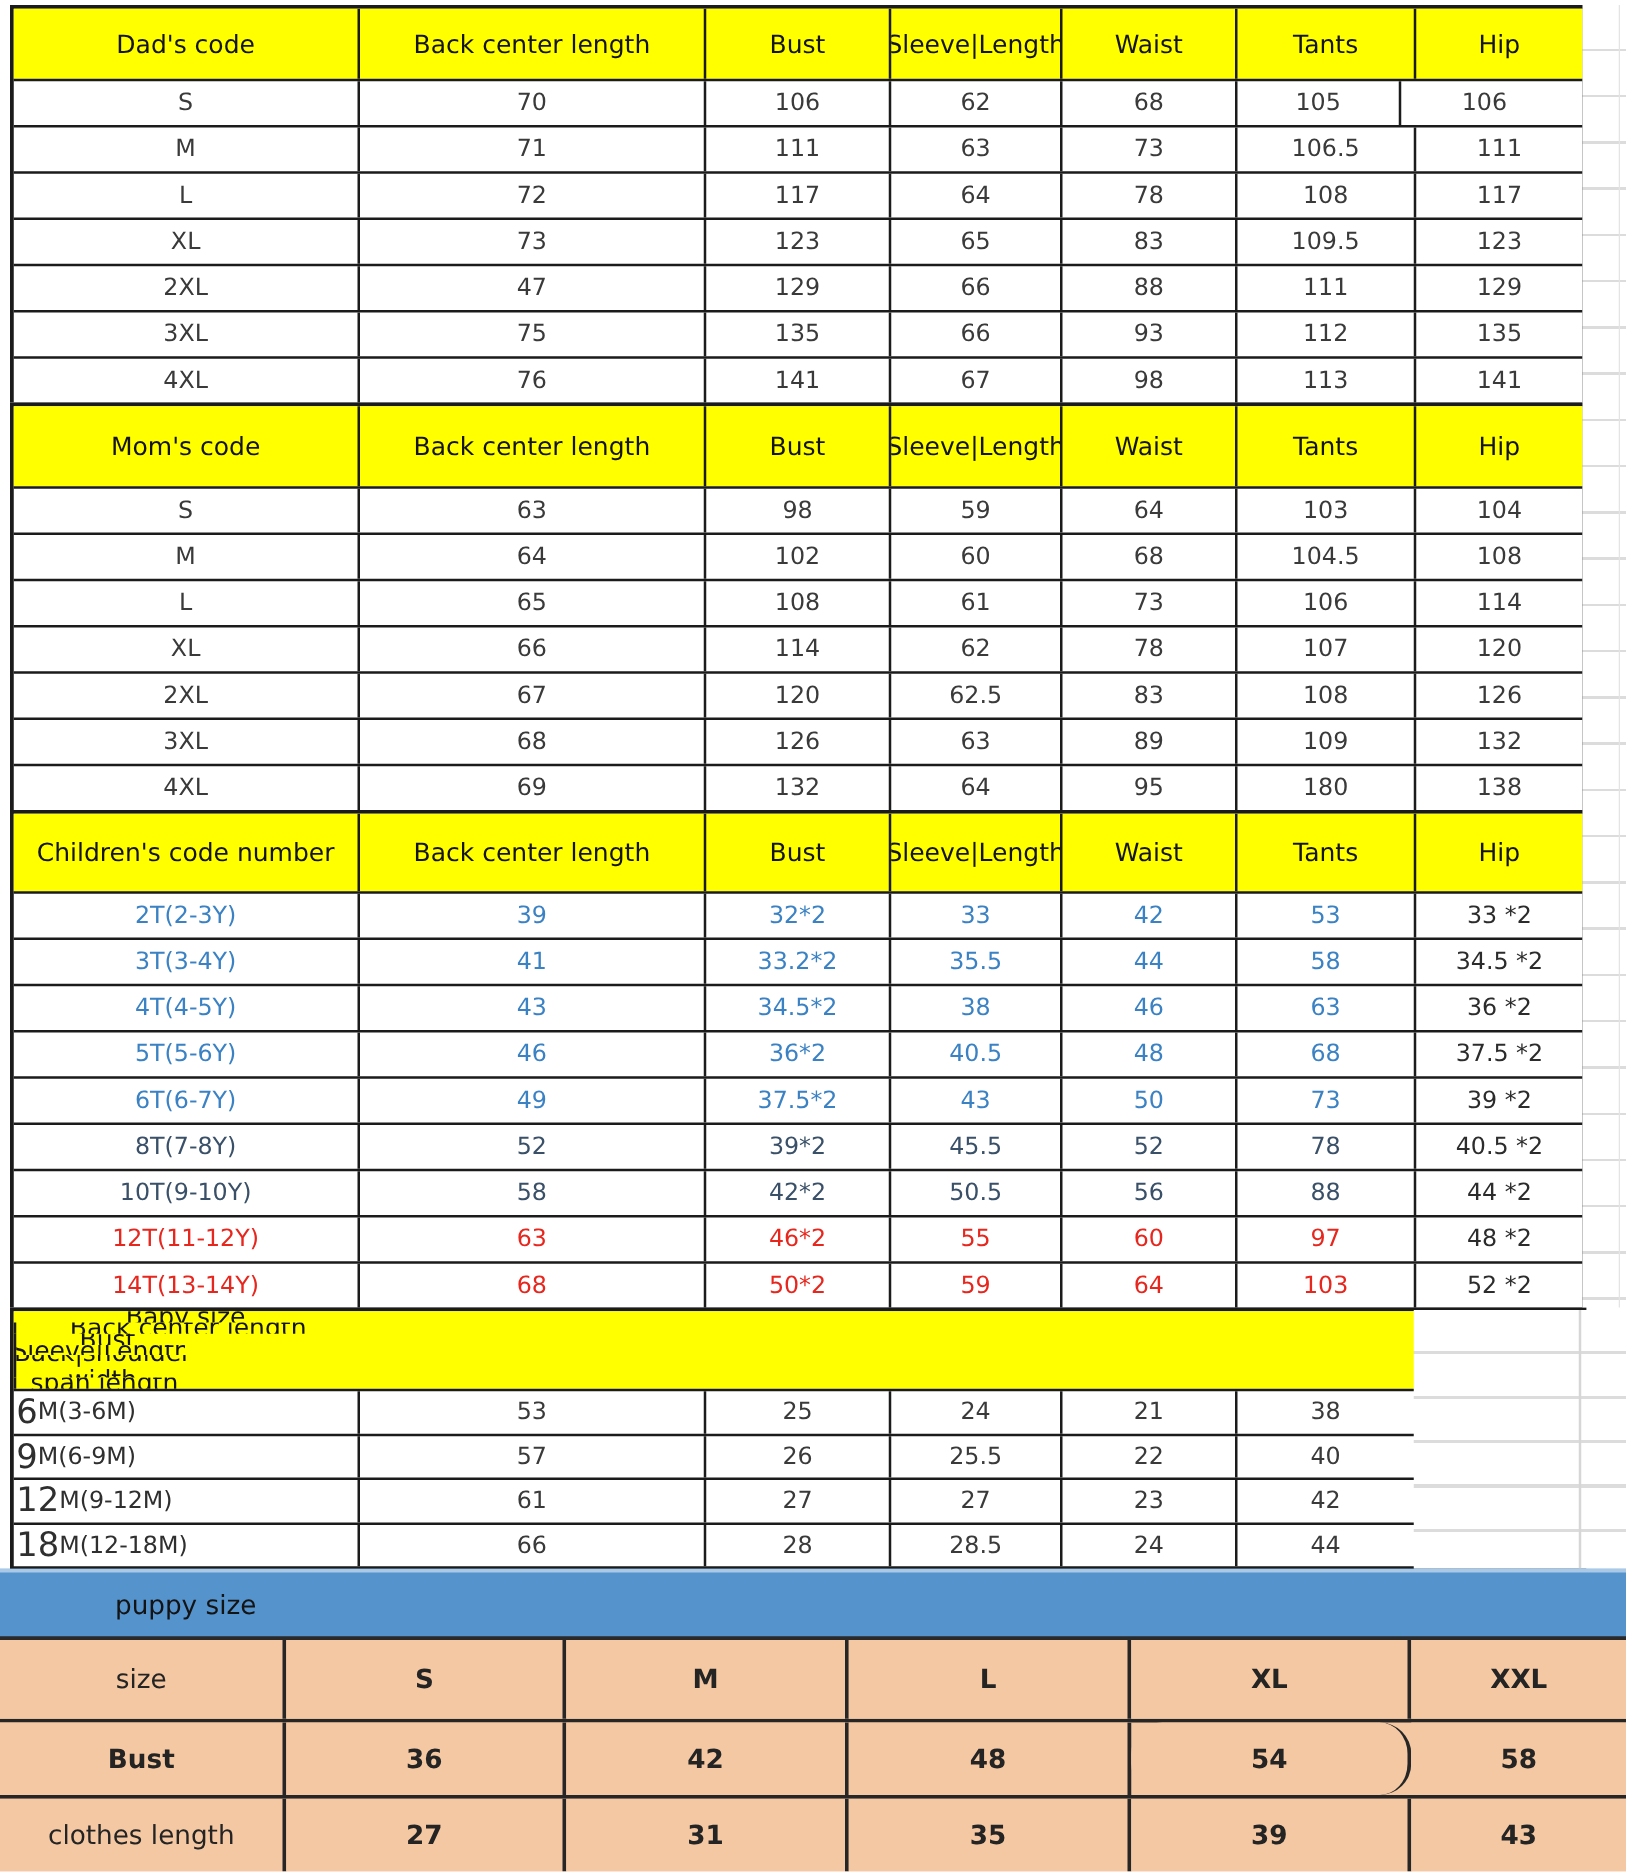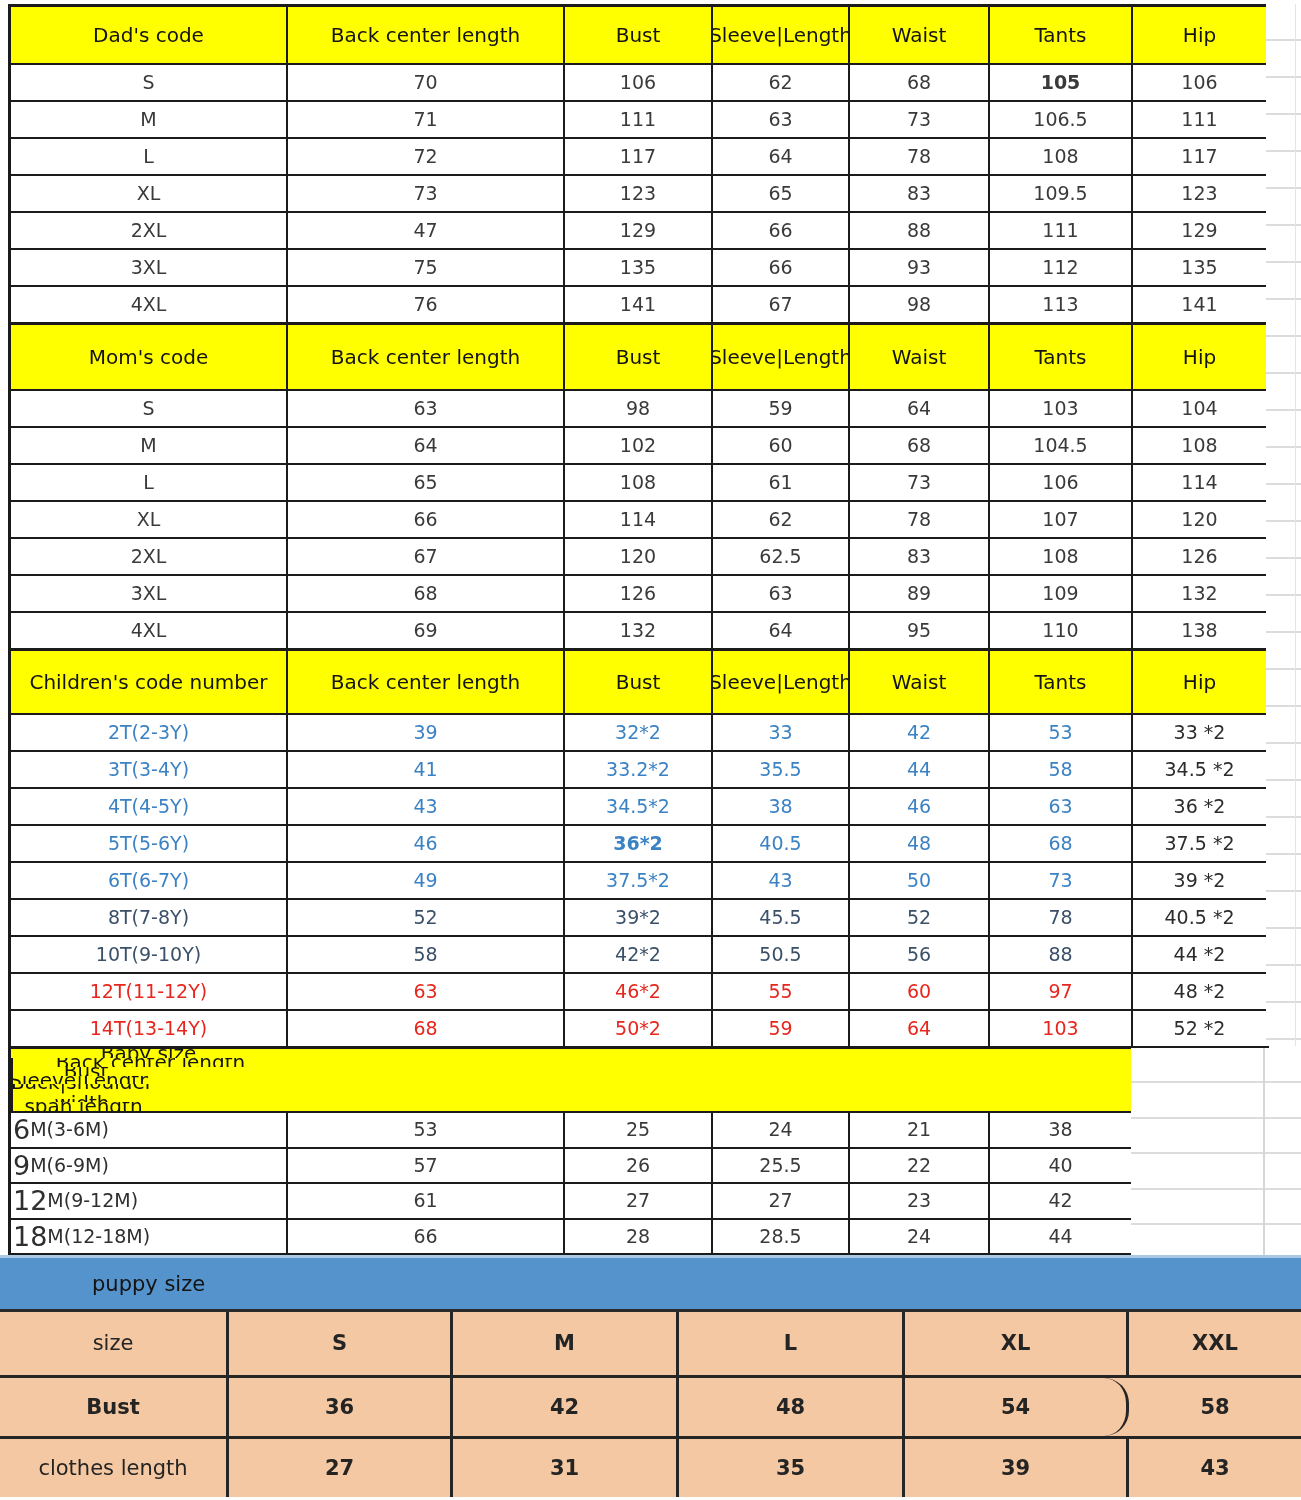--- a/index.html
+++ b/index.html
@@ -64,21 +64,21 @@
           <div class="cell" style="width: 140px;">Waist</div>
           <div class="cell" style="width: 143px;">Tants</div>
           <div class="cell" style="width: 135px;">Hip</div>
         </div>
         <div class="row" style="height: 37px;">
           <div class="cell dark" style="width: 275px;">S</div>
           <div class="cell dark" style="width: 277px;">70</div>
           <div class="cell dark" style="width: 148px;">106</div>
           <div class="cell dark" style="width: 137px;">62</div>
           <div class="cell dark" style="width: 140px;">68</div>
-          <div class="cell dark" style="width: 143px; font-weight: bold;">105</div>
+          <div class="cell dark" style="width: 131px;">105</div>
           <div class="cell dark" style="width: 135px;">106</div>
         </div>
         <div class="row" style="height: 37px;">
           <div class="cell dark" style="width: 275px;">M</div>
           <div class="cell dark" style="width: 277px;">71</div>
           <div class="cell dark" style="width: 148px;">111</div>
           <div class="cell dark" style="width: 137px;">63</div>
           <div class="cell dark" style="width: 140px;">73</div>
           <div class="cell dark" style="width: 143px;">106.5</div>
           <div class="cell dark" style="width: 135px;">111</div>
@@ -192,21 +192,21 @@
           <div class="cell dark" style="width: 140px;">89</div>
           <div class="cell dark" style="width: 143px;">109</div>
           <div class="cell dark" style="width: 135px;">132</div>
         </div>
         <div class="row" style="height: 37px;">
           <div class="cell dark" style="width: 275px;">4XL</div>
           <div class="cell dark" style="width: 277px;">69</div>
           <div class="cell dark" style="width: 148px;">132</div>
           <div class="cell dark" style="width: 137px;">64</div>
           <div class="cell dark" style="width: 140px;">95</div>
-          <div class="cell dark" style="width: 143px;">110</div>
+          <div class="cell dark" style="width: 143px;">180</div>
           <div class="cell dark" style="width: 135px;">138</div>
         </div>
       </div>
     <div class="sheet-table">
         <div class="row hdr" style="height: 62px;">
           <div class="cell" style="width: 275px;">Children's code number</div>
           <div class="cell" style="width: 277px;">Back center length</div>
           <div class="cell" style="width: 148px;">Bust</div>
           <div class="cell" style="width: 137px;">Sleeve|Length</div>
           <div class="cell" style="width: 140px;">Waist</div>
@@ -236,21 +236,21 @@
           <div class="cell blue" style="width: 277px;">43</div>
           <div class="cell blue" style="width: 148px;">34.5*2</div>
           <div class="cell blue" style="width: 137px;">38</div>
           <div class="cell blue" style="width: 140px;">46</div>
           <div class="cell blue" style="width: 143px;">63</div>
           <div class="cell blue hip" style="width: 135px;">36 *2</div>
         </div>
         <div class="row" style="height: 37px;">
           <div class="cell blue" style="width: 275px;">5T(5-6Y)</div>
           <div class="cell blue" style="width: 277px;">46</div>
-          <div class="cell blue" style="width: 148px; font-weight: bold;">36*2</div>
+          <div class="cell blue" style="width: 148px;">36*2</div>
           <div class="cell blue" style="width: 137px;">40.5</div>
           <div class="cell blue" style="width: 140px;">48</div>
           <div class="cell blue" style="width: 143px;">68</div>
           <div class="cell blue hip" style="width: 135px;">37.5 *2</div>
         </div>
         <div class="row" style="height: 37px;">
           <div class="cell blue" style="width: 275px;">6T(6-7Y)</div>
           <div class="cell blue" style="width: 277px;">49</div>
           <div class="cell blue" style="width: 148px;">37.5*2</div>
           <div class="cell blue" style="width: 137px;">43</div>

